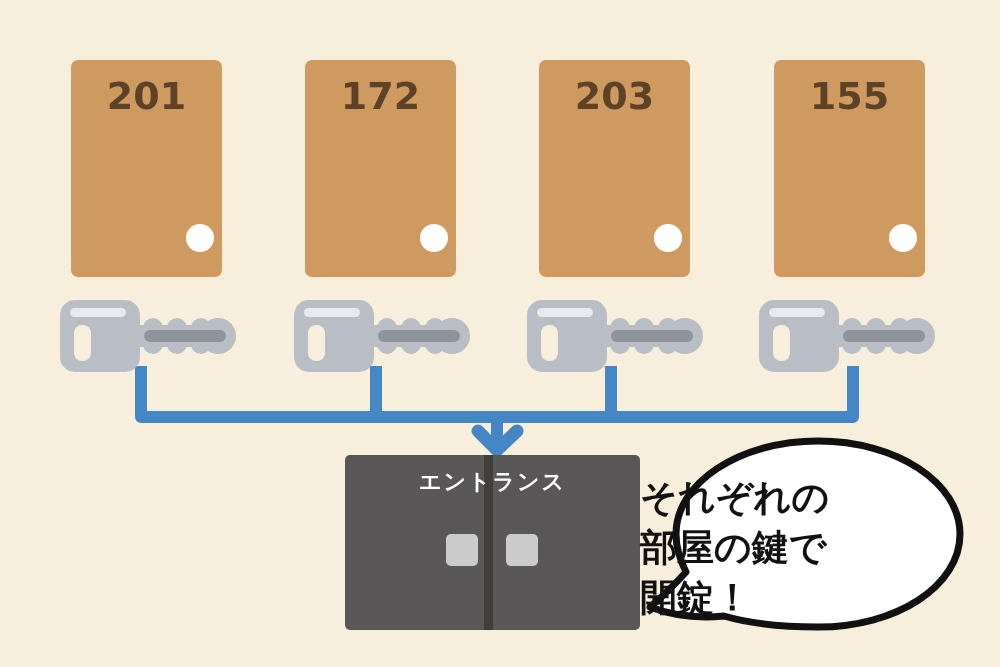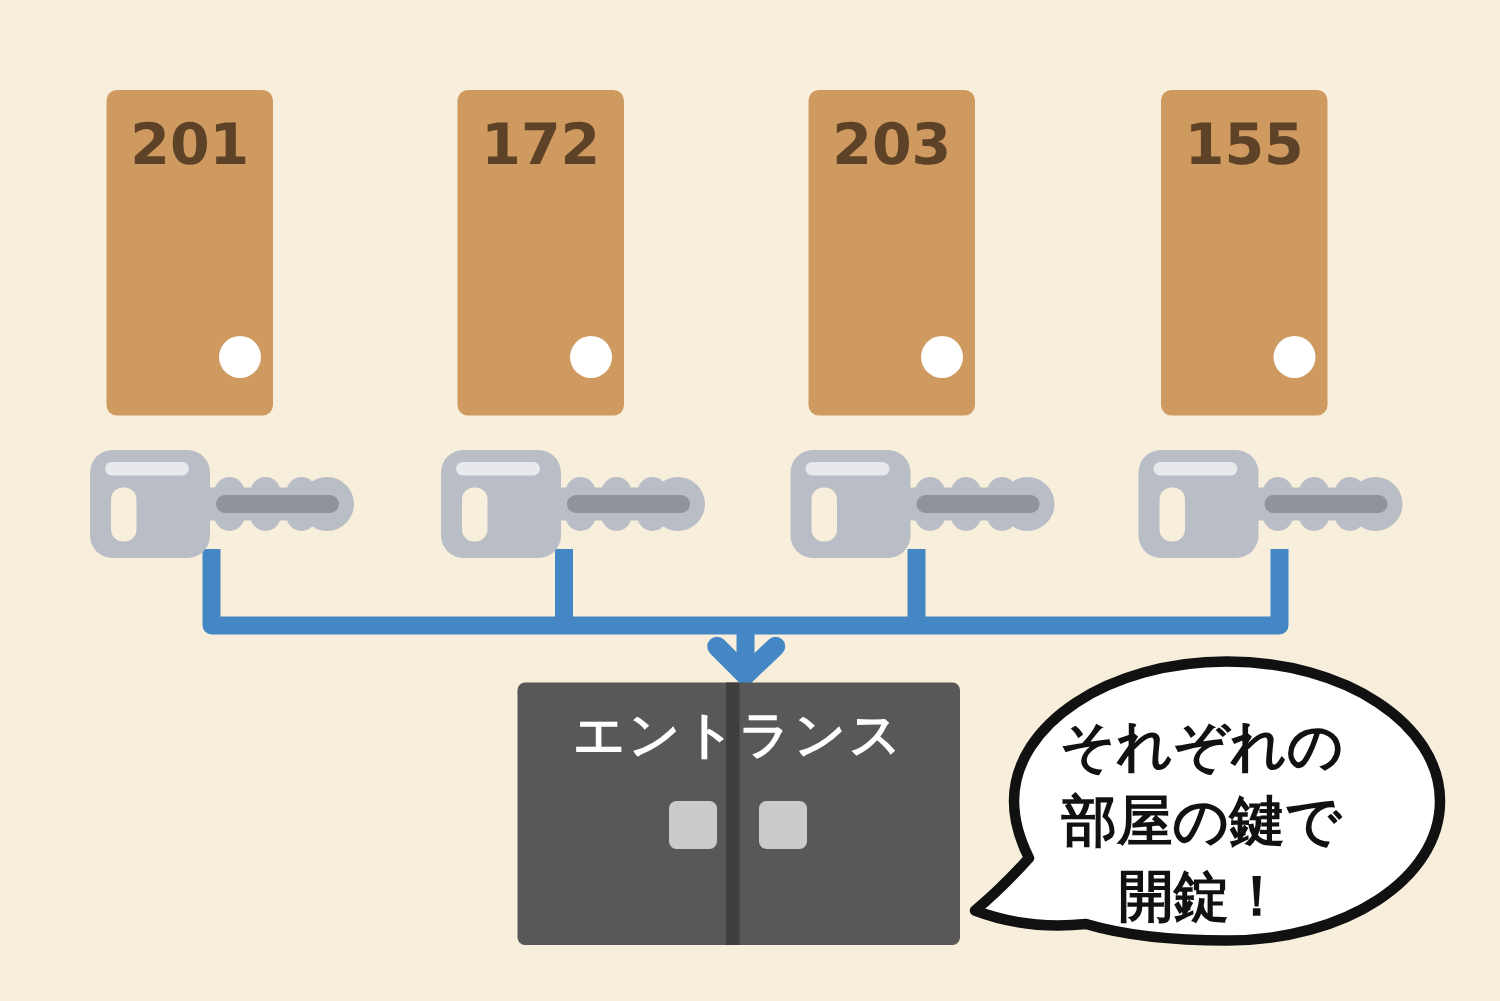--- a/index.html
+++ b/index.html
@@ -4,41 +4,41 @@
 <style>
   html,body{margin:0;padding:0}
   body{
     width:1000px;height:667px;position:relative;overflow:hidden;
     background:#F7EFDC;
     font-family:"DejaVu Sans","Liberation Sans",sans-serif;
   }
   .layer{position:absolute;left:0;top:0;width:1000px;height:667px}
 
   
-  .door{position:absolute;top:60px;width:111px;height:217px;background:#CF9A60;border-radius:7px}
+  .door{position:absolute;top:60px;width:151px;height:217px;background:#CF9A60;border-radius:7px}
   .door .num{display:block;margin-top:14px;text-align:center;
     font-size:38px;font-weight:bold;color:#5E4227}
   .door .knob{position:absolute;right:8px;top:164px;width:28px;height:28px;border-radius:50%;background:#FFFFFF}
   .d1{left:71px}.d2{left:305px}.d3{left:539px}.d4{left:774px}
 
   
   .key{position:absolute;top:297px;width:180px;height:78px}
   .k1{left:58px}.k2{left:292px}.k3{left:525px}.k4{left:757px}
 
   
   .entrance{position:absolute;left:345px;top:455px;width:295px;height:175px;background:#595757;border-radius:5px}
   .entrance .divider{position:absolute;left:139px;top:0;width:9px;height:175px;background:#413E3E}
   .entrance .label{position:absolute;left:0;top:12px;width:100%;text-align:center;
-    color:#FFFFFF;font-size:34px;font-weight:bold;letter-spacing:2px}
+    color:#FFFFFF;font-size:22px;font-weight:bold;letter-spacing:2px}
   .entrance .handle{position:absolute;top:79px;width:32px;height:32px;border-radius:5px;background:#CBCBCB}
   .entrance .hl{left:101px}
   .entrance .hr{left:161px}
 
   
-  .bubble-text{position:absolute;left:655px;top:473px;width:292px;text-align:center;
+  .bubble-text{position:absolute;left:640px;top:473px;width:292px;text-align:left;
     font-size:37px;font-weight:bold;color:#111111;line-height:50px;white-space:nowrap}
 </style>
 </head>
 <body>
 
 <svg class="layer" viewBox="0 0 1000 667">
   <g stroke="#4586C5" stroke-width="12" fill="none" stroke-linejoin="round" stroke-linecap="butt">
     <path d="M141,366 V417 H853 V366"></path>
     <path d="M376,366 V417"></path>
     <path d="M611,366 V417"></path>

